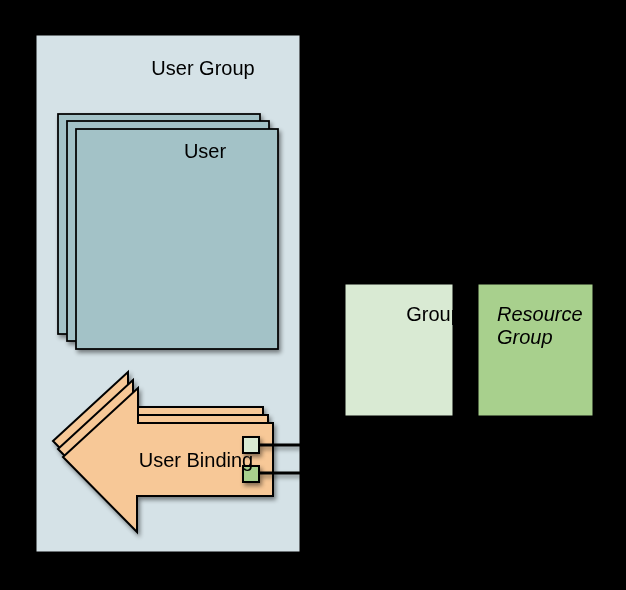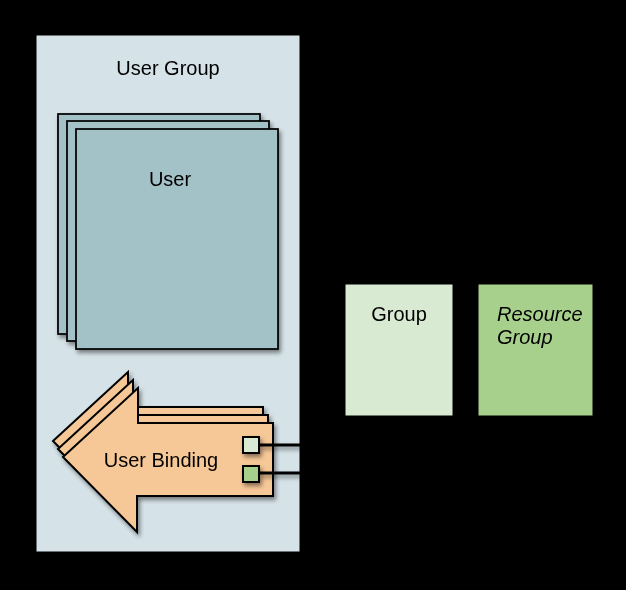--- a/index.html
+++ b/index.html
@@ -13,21 +13,21 @@
   }
   .canvas svg { position: absolute; left: 0; top: 0; }
   .shadow { filter: drop-shadow(2px 3px 2px rgba(0,0,0,0.45)); }
   .label {
     position: absolute;
     color: #000;
     font-size: 20px;
     line-height: 23px;
     white-space: pre-line;
   }
-  .center { text-align: center; }
+  .center { text-align: center; margin-left: 35px; }
 </style>
 </head>
 <body>
 
 <div class="canvas">
 
   <svg width="626" height="590" viewBox="0 0 626 590">
 
     <rect x="36" y="35" width="264" height="517" stroke="#000000" stroke-width="1" fill="#d5e2e7"></rect>
 
@@ -53,21 +53,21 @@
       <rect x="243" y="466" width="16" height="16" stroke="#000000" stroke-width="2" fill="#a8d08d"></rect>
     </g>
 
     <rect x="345" y="284" width="108" height="132" stroke="#000000" stroke-width="1" fill="#d9ead3"></rect>
 
     <rect x="478" y="284" width="115" height="132" stroke="#000000" stroke-width="1" fill="#a8d08d"></rect>
   </svg>
 
   <div class="label center" style="left:36px; top:57px; width:264px;">User Group</div>
 
-  <div class="label center" style="left:58px; top:168px; width:224px;">User</div>
+  <div class="label center" style="left:58px; top:140px; width:224px;">User</div>
 
   <div class="label center" style="left:63px; top:449px; width:196px;">User Binding</div>
 
   <div class="label center" style="left:345px; top:303px; width:108px;">Group</div>
 
   <div class="label" style="left:497px; top:303px; width:100px;font-style:italic;">Resource Group</div>
 
 </div>
 
 </body></html>

